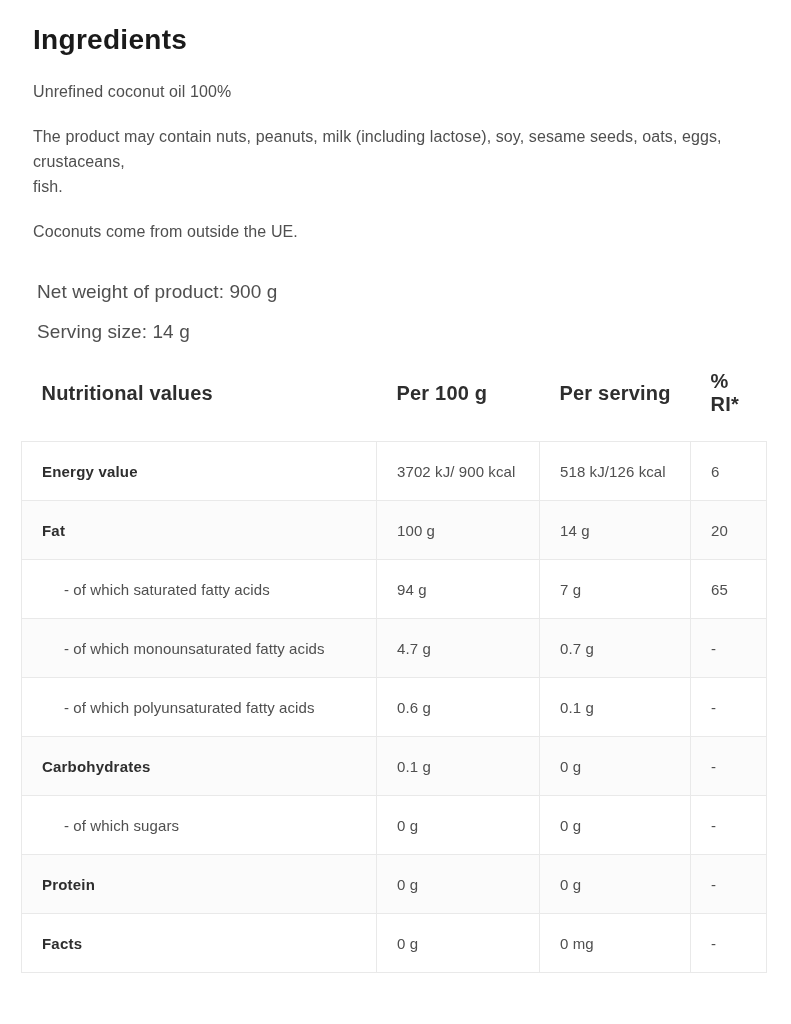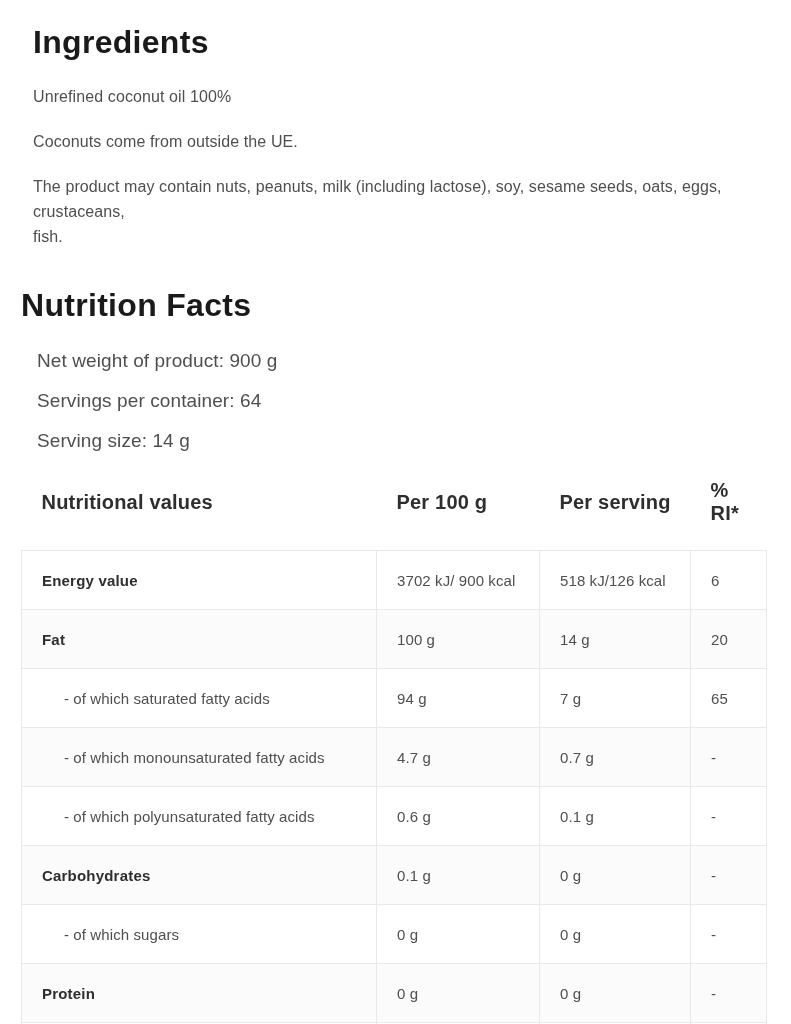--- a/index.html
+++ b/index.html
@@ -23,21 +23,21 @@
     height: 1024px;
     background: var(--bg);
     overflow: hidden;
   }
 
   
   .ingredients-section {
     margin: 22px 25px 0 33px;
   }
   .section-title {
-    font-size: 32px;
+    font-size: 28px;
     font-weight: 700;
     color: var(--heading);
     letter-spacing: 0.3px;
     margin: 0 0 22px 0;
     line-height: 1.25;
   }
   .body-text {
     font-size: 16px;
     line-height: 25px;
     letter-spacing: 0.1px;
@@ -105,29 +105,27 @@
   }
 </style>
 </head>
 <body>
 
 <div class="page">
 
   <section class="ingredients-section">
     <h2 class="section-title">Ingredients</h2>
     <p class="body-text">Unrefined coconut oil 100%</p>
-    <p class="body-text">Coconuts come from outside the UE.</p>
     <p class="body-text prewrap">The product may contain nuts, peanuts, milk (including lactose), soy, sesame seeds, oats, eggs, crustaceans,
 fish.</p>
+    <p class="body-text">Coconuts come from outside the UE.</p>
   </section>
 
   <section class="nutrition-section">
-    <h2 class="section-title">Nutrition Facts</h2>
     <p class="meta-line">Net weight of product: 900 g</p>
-    <p class="meta-line">Servings per container: 64</p>
     <p class="meta-line">Serving size: 14 g</p>
 
     <table class="nutrition-table">
       <colgroup>
           <col class="c1">
           <col class="c2">
           <col class="c3">
           <col class="c4">
         </colgroup>
       <thead>

